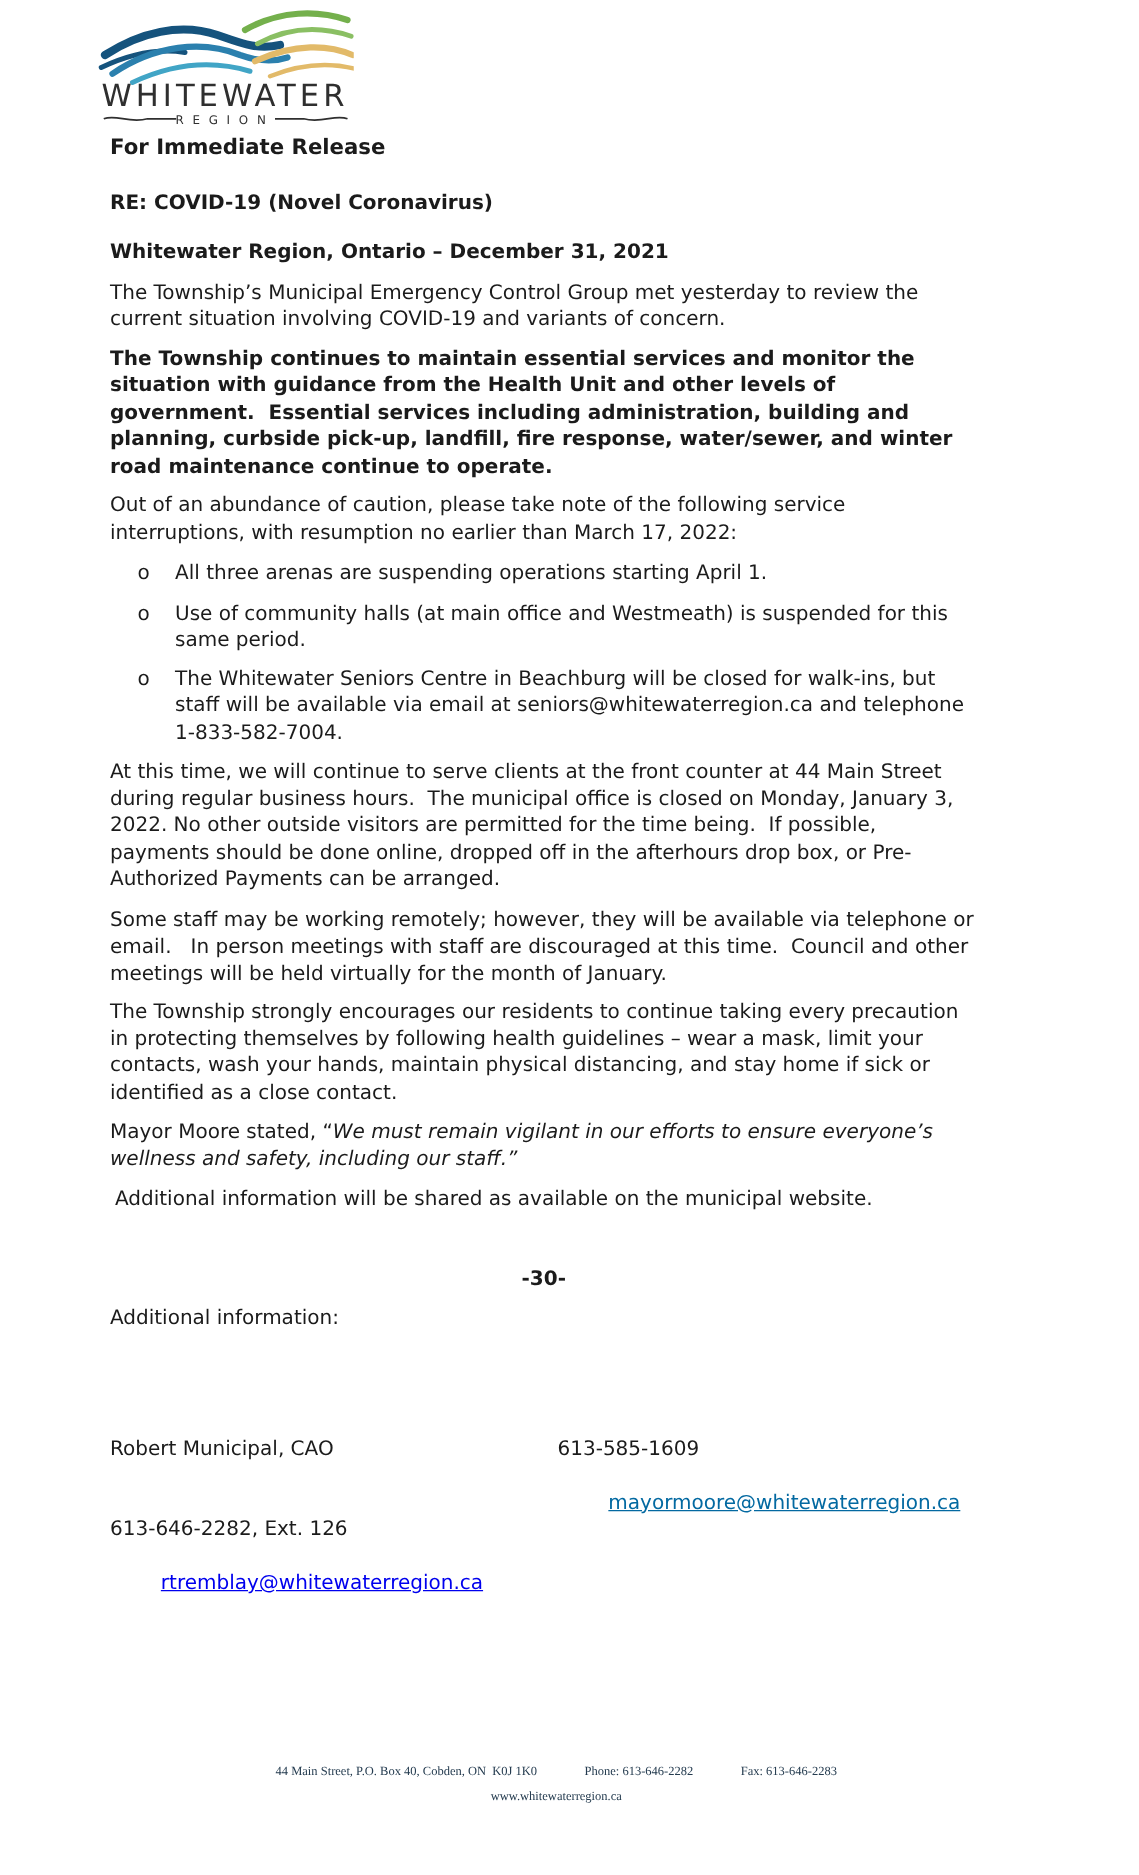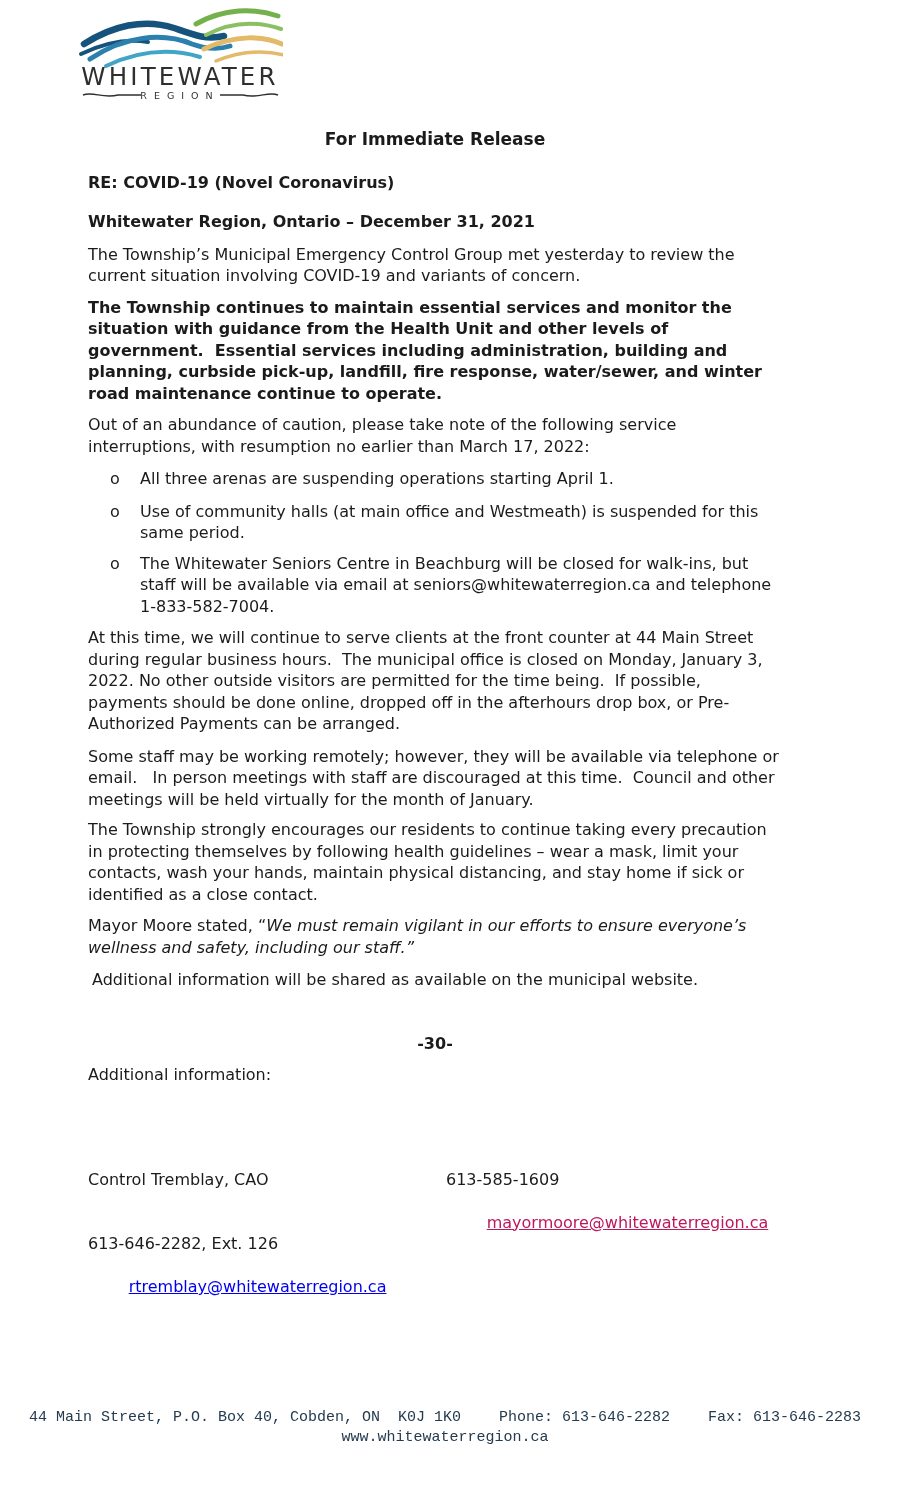--- a/index.html
+++ b/index.html
@@ -20,24 +20,23 @@
     top: 0;
     width: 694px;
   }
   .logo-wrap {
     margin: 4px 0 0 -10px;
     width: 205px;
     height: 100px;
   }
   .logo-wrap svg { display: block; }
   .release {
-    margin-top: 25px;
+    margin-top: 4px;
     font-size: 17px;
     font-weight: 700;
-    text-align: center;
     white-space: pre-wrap;
   }
   .subject {
     margin: 21px 0 0;
     font-size: 16px;
     font-weight: 700;
     white-space: pre-wrap;
   }
   .dateline {
     margin: 18px 0 0;
@@ -60,22 +59,22 @@
   .contacts { display: flex; margin-top: 40px; }
   .contact-col { white-space: pre-wrap; }
   .contact-col.first { width: 358px; flex: none; }
   .contacts a { text-decoration: underline; cursor: pointer; }
   .page-footer {
     position: absolute;
     left: 0;
     top: 1408px;
     width: 890px;
     text-align: center;
-    font-family: Liberation Mono, monospace;
-    font-size: 15px;
+    font-family: Liberation Serif, serif;
+    font-size: 10px;
     line-height: 20px;
   }
   .footer-line1 span { display: inline-block; margin: 0 19px; white-space: pre-wrap; }
 </style>
 </head>
 <body>
 
 <div class="page">
   <div class="content">
 
@@ -136,27 +135,27 @@
     <p class="p p-tight"><span>Mayor Moore stated, “</span><span class="quote-italic">We must remain vigilant in our efforts to ensure everyone’s wellness and safety, including our staff.”</span></p>
 
     <p class="p indent-sm">Additional information will be shared as available on the municipal website.</p>
 
     <div class="endmark">-30-</div>
 
     <div class="addl-label">Additional information:</div>
 
     <div class="contacts">
       <div class="contact-col first">
-        <div>Control Tremblay, CAO</div>
+        <div>Robert Municipal, CAO</div>
         <div>613-646-2282, Ext. 126</div>
         <a style="color: rgb(0, 0, 238);">rtremblay@whitewaterregion.ca</a>
       </div>
       <div class="contact-col">
         <div>613-585-1609</div>
-        <a style="color: #be185d;">mayormoore@whitewaterregion.ca</a>
+        <a style="color: #0369a1;">mayormoore@whitewaterregion.ca</a>
       </div>
     </div>
 
   </div>
 
   <div class="page-footer" style="color: rgb(36, 59, 79);">
     <div class="footer-line1">
       <span>44 Main Street, P.O. Box 40, Cobden, ON  K0J 1K0</span><span>Phone: 613-646-2282</span><span>Fax: 613-646-2283</span>
     </div>
     <div class="footer-line2">www.whitewaterregion.ca</div>

